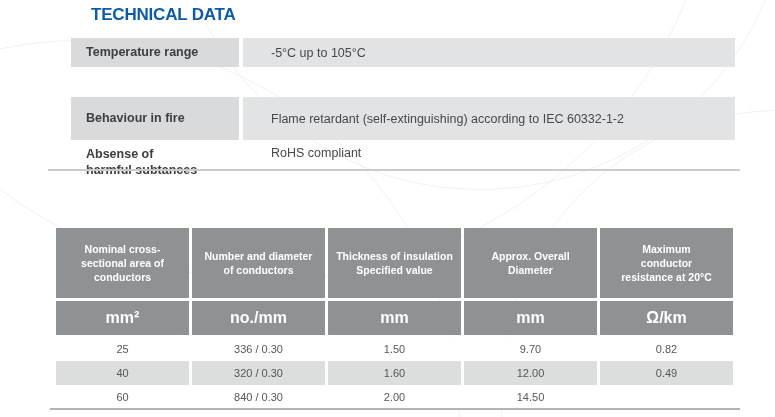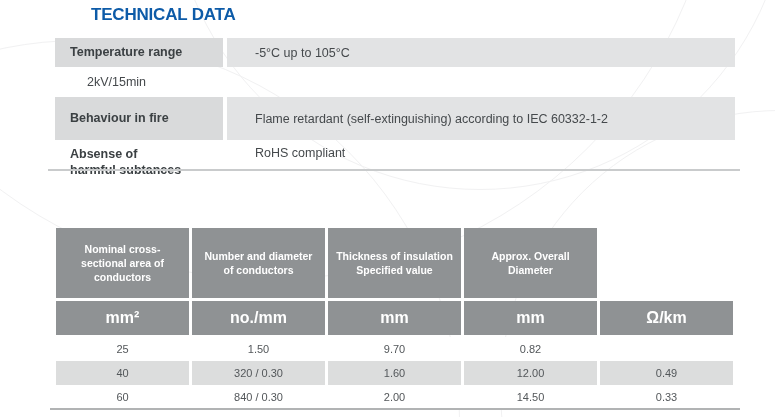--- a/index.html
+++ b/index.html
@@ -35,21 +35,21 @@
     margin-left: 36px;
   }
 
   
   .spec-table {
     position: absolute;
     left: 55px;
     top: 38px;
     width: 680px;
   }
-  .spec-row { display: flex; }
+  .spec-row { display: flex; margin-left: 16px; }
   .spec-row .label {
     width: 168px;
     padding-left: 15px;
     font-size: 12.5px;
     font-weight: bold;
     color: #3b4043;
     white-space: pre-line;
     line-height: 1.3;
     display: flex;
     align-items: center;
@@ -144,21 +144,20 @@
   <div class="arc arc-d"></div>
 
   <div class="title">TECHNICAL DATA</div>
 
   <div class="spec-table">
     <div class="spec-row r0 gray">
       <div class="label">Temperature range</div>
       <div class="value">-5°C up to 105°C</div>
     </div>
     <div class="spec-row r1">
-      <div class="value">2kV/15min</div>
     </div>
     <div class="spec-row r2 gray">
       <div class="label">Behaviour in fire</div>
       <div class="value">Flame retardant (self-extinguishing) according to IEC 60332-1-2</div>
     </div>
     <div class="spec-row r3">
       <div class="label">Absense of
 harmful subtances</div>
       <div class="value">RoHS compliant</div>
     </div>
@@ -169,43 +168,46 @@
     <div class="dim-row dim-header">
       <div class="cell">Nominal cross-
 sectional area of
 conductors</div>
       <div class="cell">Number and diameter
 of conductors</div>
       <div class="cell">Thickness of insulation
 Specified value</div>
       <div class="cell">Approx. Overall
 Diameter</div>
+      <div class="cell">Maximum
+conductor
+resistance at 20°C</div>
     </div>
     <div class="dim-row dim-units">
       <div class="cell">mm²</div>
       <div class="cell">no./mm</div>
       <div class="cell">mm</div>
       <div class="cell">mm</div>
       <div class="cell">Ω/km</div>
     </div>
     <div class="dim-row dim-data">
       <div class="cell">25</div>
+      <div class="cell">336 / 0.30</div>
       <div class="cell">1.50</div>
       <div class="cell">9.70</div>
       <div class="cell">0.82</div>
     </div>
     <div class="dim-row dim-data alt">
       <div class="cell">40</div>
       <div class="cell">320 / 0.30</div>
       <div class="cell">1.60</div>
       <div class="cell">12.00</div>
       <div class="cell">0.49</div>
     </div>
     <div class="dim-row dim-data">
       <div class="cell">60</div>
       <div class="cell">840 / 0.30</div>
       <div class="cell">2.00</div>
       <div class="cell">14.50</div>
-      <div class="cell">0.33</div>
     </div>
   </div>
   <div class="dim-divider"></div>
 </div>
 
 </body></html>

